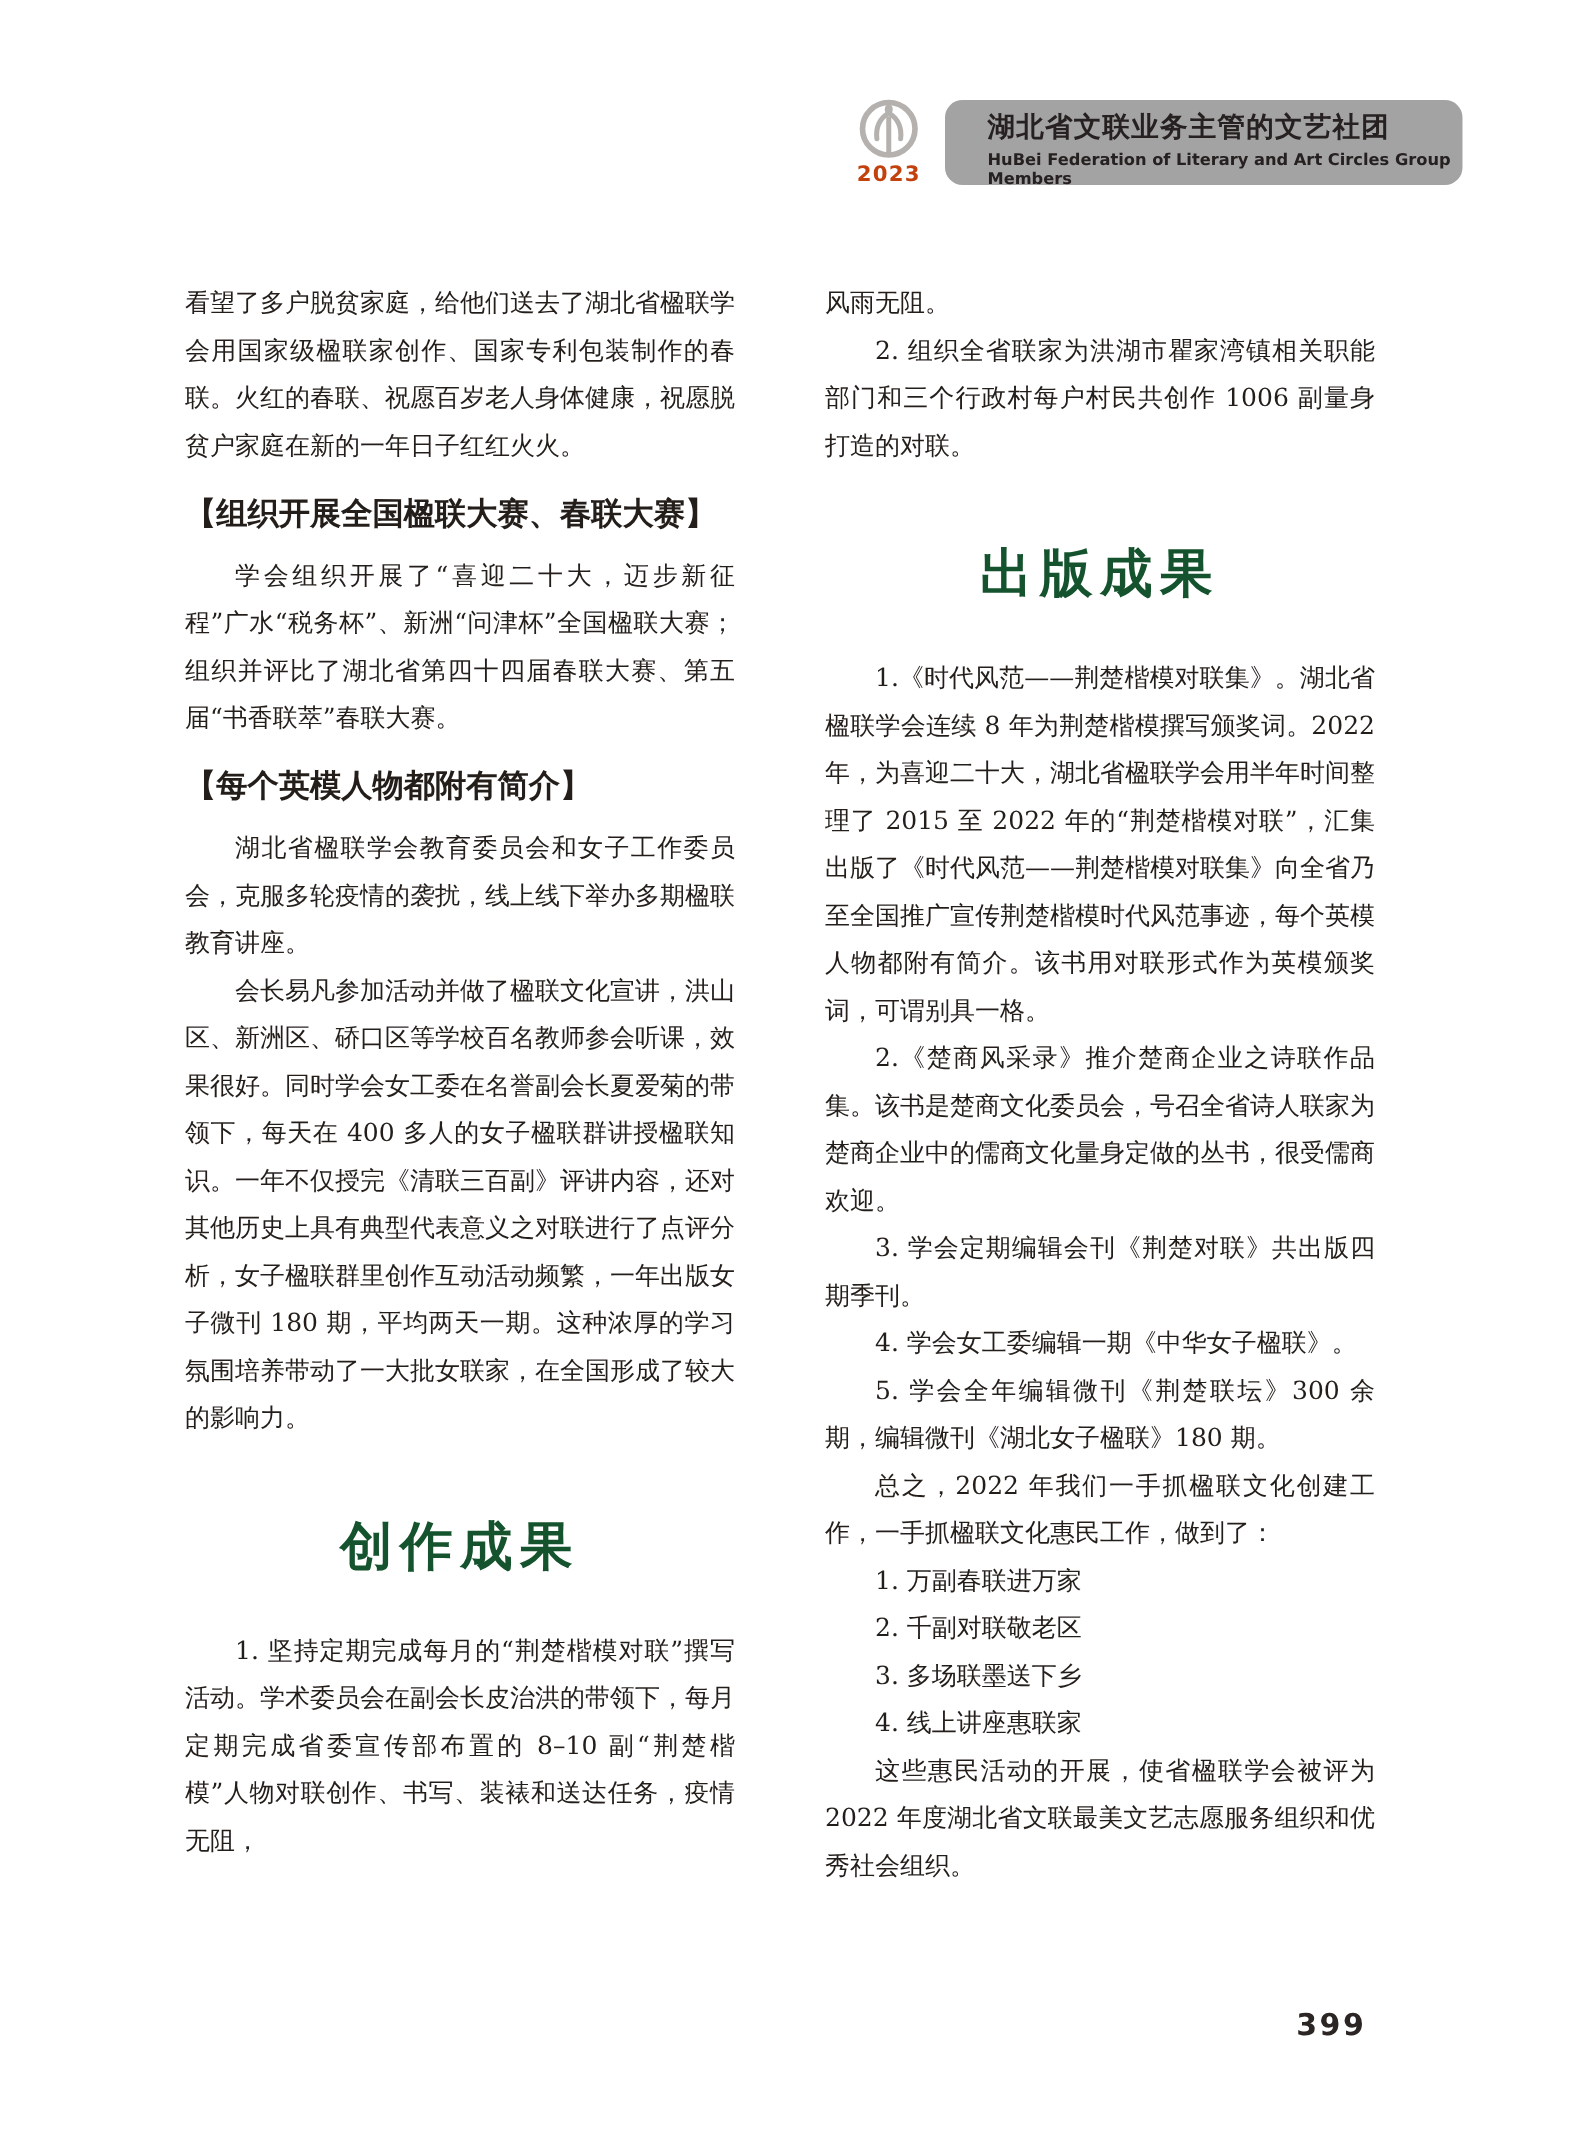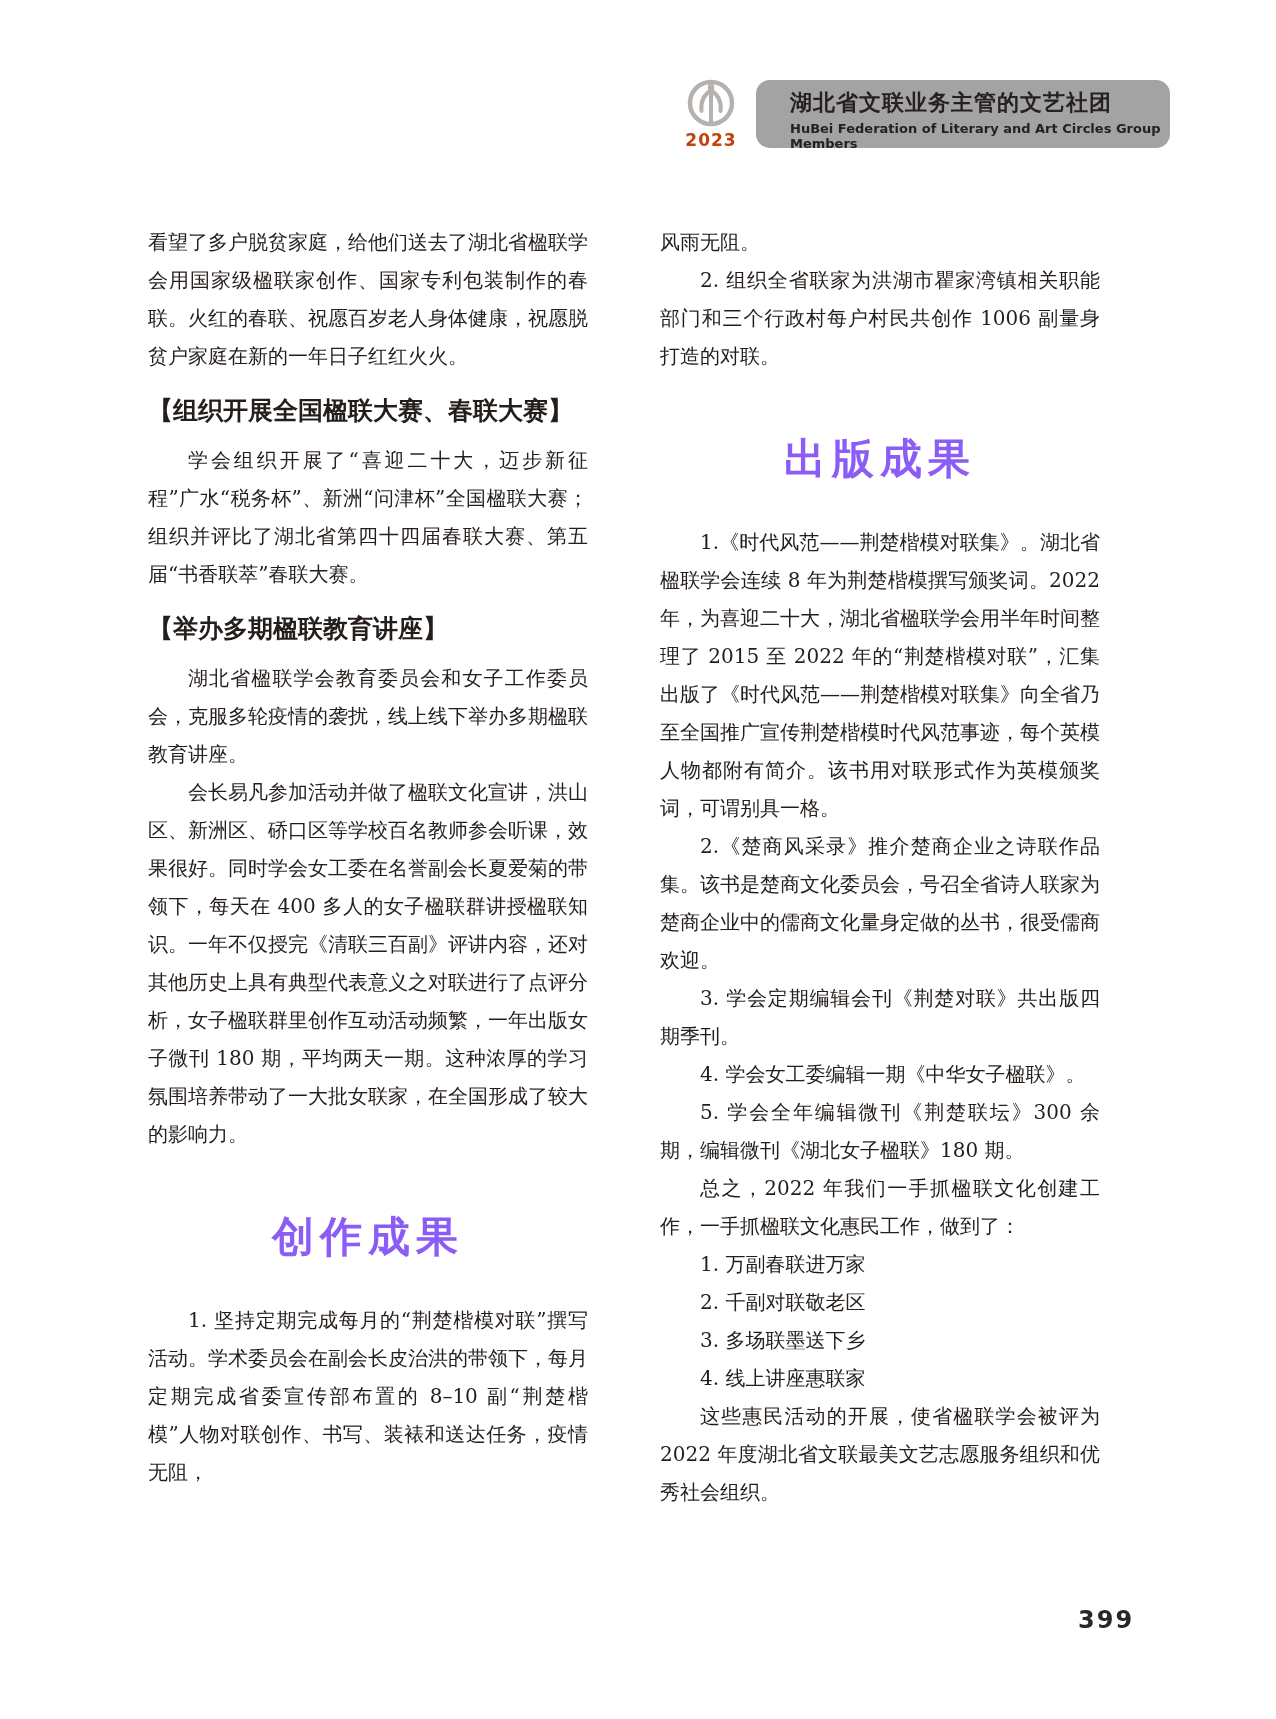--- a/index.html
+++ b/index.html
@@ -44,27 +44,27 @@
     text-align:justify; text-justify:inter-ideograph;
   }
   p.indent {text-indent:2em;}
   .sec-heading {
     margin:16px 0 10px; font-family:"DejaVu Sans", sans-serif;
     font-weight:bold; font-size:25px; line-height:40px; color:#241e1b;
   }
   .big-heading {
     margin:56px 0 36px; font-family:"DejaVu Sans", sans-serif;
     font-weight:bold; font-size:42px; line-height:56px;
-    text-align:center; letter-spacing:6px; color:#8b5cf6;
+    text-align:center; letter-spacing:6px; color:#14532d;
   }
   .gap-before {margin-top:34px;}
 
   
   .page-number {
-    position:absolute; left:1078px; top:1606px;
+    position:absolute; left:1037px; top:1606px;
     font-family:"DejaVu Sans", sans-serif; font-weight:bold;
     font-size:24px; letter-spacing:2px; color:#2b2523;
   }
 </style>
 </head>
 <body>
 
 <div class="page">
 
   <header>
@@ -82,21 +82,21 @@
       <div class="banner-title">湖北省文联业务主管的文艺社团</div>
       <div class="banner-subtitle">HuBei Federation of Literary and Art Circles Group Members</div>
     </div>
   </header>
 
   <main>
     <section class="col col-left" id="col-left">
         <p class="para">看望了多户脱贫家庭，给他们送去了湖北省楹联学会用国家级楹联家创作、国家专利包装制作的春联。火红的春联、祝愿百岁老人身体健康，祝愿脱贫户家庭在新的一年日子红红火火。</p>
         <p class="sec-heading">【组织开展全国楹联大赛、春联大赛】</p>
         <p class="para indent">学会组织开展了“喜迎二十大，迈步新征程”广水“税务杯”、新洲“问津杯”全国楹联大赛；组织并评比了湖北省第四十四届春联大赛、第五届“书香联萃”春联大赛。</p>
-        <p class="sec-heading">【举办多期楹联教育讲座】</p>
+        <p class="sec-heading">【每个英模人物都附有简介】</p>
         <p class="para indent">湖北省楹联学会教育委员会和女子工作委员会，克服多轮疫情的袭扰，线上线下举办多期楹联教育讲座。</p>
         <p class="para indent">会长易凡参加活动并做了楹联文化宣讲，洪山区、新洲区、硚口区等学校百名教师参会听课，效果很好。同时学会女工委在名誉副会长夏爱菊的带领下，每天在 400 多人的女子楹联群讲授楹联知识。一年不仅授完《清联三百副》评讲内容，还对其他历史上具有典型代表意义之对联进行了点评分析，女子楹联群里创作互动活动频繁，一年出版女子微刊 180 期，平均两天一期。这种浓厚的学习氛围培养带动了一大批女联家，在全国形成了较大的影响力。</p>
         <p class="big-heading">创作成果</p>
         <p class="para indent">1. 坚持定期完成每月的“荆楚楷模对联”撰写活动。学术委员会在副会长皮治洪的带领下，每月定期完成省委宣传部布置的 8–10 副“荆楚楷模”人物对联创作、书写、装裱和送达任务，疫情无阻，</p>
       </section>
     <section class="col col-right" id="col-right">
         <p class="para">风雨无阻。</p>
         <p class="para indent">2. 组织全省联家为洪湖市瞿家湾镇相关职能部门和三个行政村每户村民共创作 1006 副量身打造的对联。</p>
         <p class="big-heading">出版成果</p>
         <p class="para indent">1.《时代风范——荆楚楷模对联集》。湖北省楹联学会连续 8 年为荆楚楷模撰写颁奖词。2022 年，为喜迎二十大，湖北省楹联学会用半年时间整理了 2015 至 2022 年的“荆楚楷模对联”，汇集出版了《时代风范——荆楚楷模对联集》向全省乃至全国推广宣传荆楚楷模时代风范事迹，每个英模人物都附有简介。该书用对联形式作为英模颁奖词，可谓别具一格。</p>

